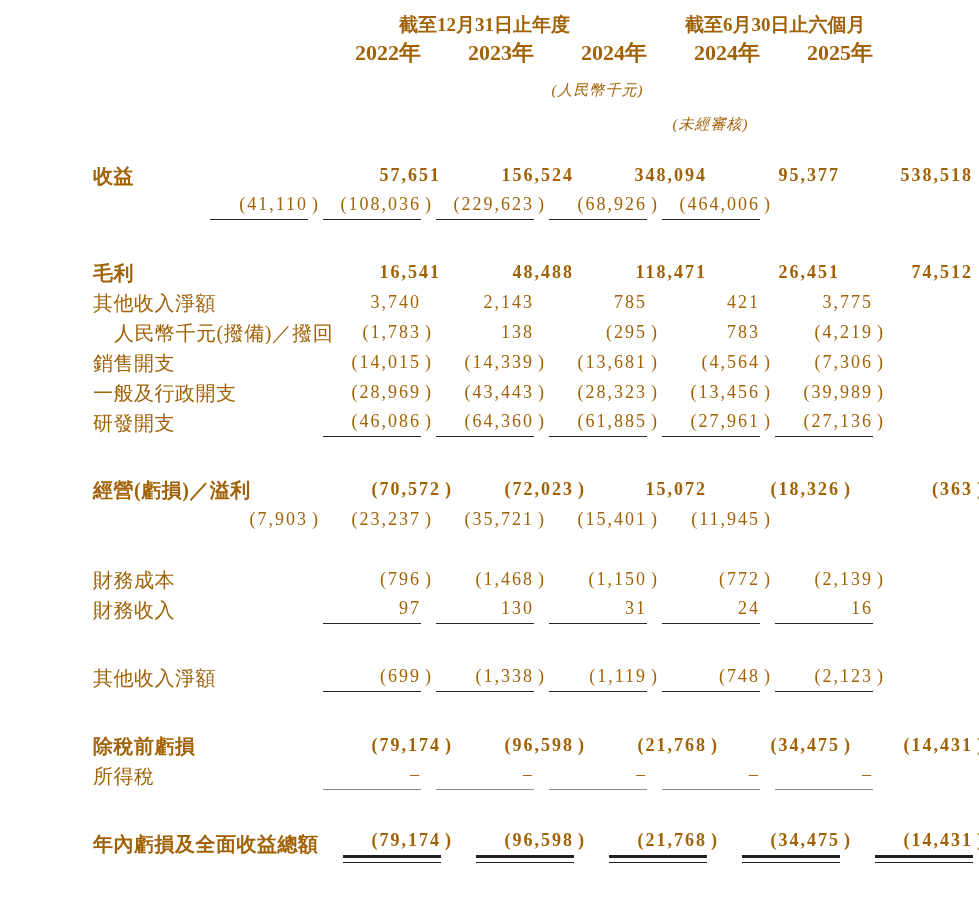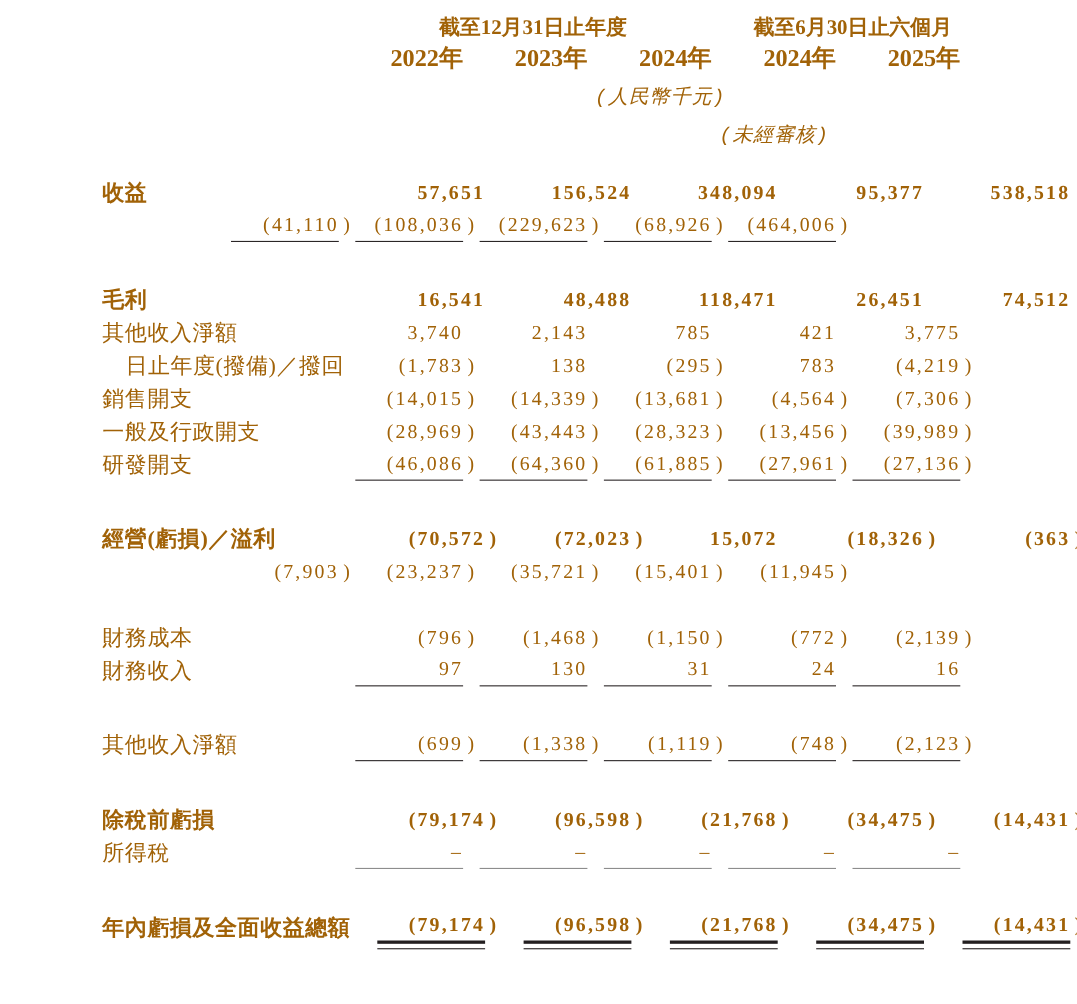--- a/index.html
+++ b/index.html
@@ -12,21 +12,21 @@
   .hrow{display:grid;align-items:end;}
   .hrow1{grid-template-columns:222px 339px 226px;height:30px;}
   .hgroup{font-weight:bold;font-size:19px;text-align:center;white-space:nowrap;}
   .hgroup2{padding-right:48px;margin-left:31px;}
   .hrow2{grid-template-columns:222px repeat(5,113px);height:30px;}
   .ycell{width:98px;margin-left:auto;margin-right:7px;text-align:right;
          font-weight:bold;font-size:22px;white-space:nowrap;}
   .hrow3,.hrow4{grid-template-columns:222px repeat(5,113px);}
   .hrow3{height:32px;}
   .hrow4{height:34px;}
-  .note{font-style:italic;font-size:18px;letter-spacing:1px;text-align:left;white-space:nowrap;font-family:Liberation Mono, monospace;}
+  .note{font-style:italic;font-size:15px;letter-spacing:1px;text-align:center;white-space:nowrap;}
   .head-gap{height:26px;}
   .trow{display:grid;grid-template-columns:222px repeat(5,113px);align-items:end;height:30px;}
   .trow.bold{font-weight:bold;gap:20px;}
   .spacer{width:100%;}
   .lcell{font-size:20px;line-height:27px;white-space:nowrap;letter-spacing:0.5px;}
   .lcell.indent{padding-left:21px;}
   .vcell{position:relative;}
   .vwrap{
     width:98px;margin-left:auto;margin-right:7px;text-align:right;
     font-size:18px;letter-spacing:2px;line-height:24px;
@@ -159,21 +159,21 @@
             <div class="vwrap">785</div>
           </div>
           <div class="vcell">
             <div class="vwrap">421</div>
           </div>
           <div class="vcell">
             <div class="vwrap">3,775</div>
           </div>
         </div>
         <div class="trow">
-          <div class="lcell indent">日止年度(撥備)／撥回</div>
+          <div class="lcell indent">人民幣千元(撥備)／撥回</div>
           <div class="vcell">
             <div class="vwrap">(1,783<span class="pclose">)</span></div>
           </div>
           <div class="vcell">
             <div class="vwrap">138</div>
           </div>
           <div class="vcell">
             <div class="vwrap">(295<span class="pclose">)</span></div>
           </div>
           <div class="vcell">

